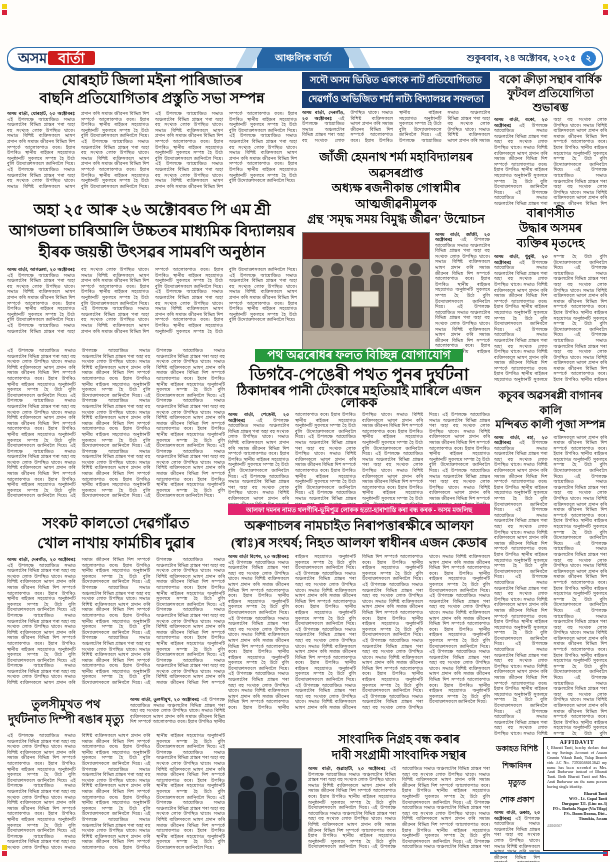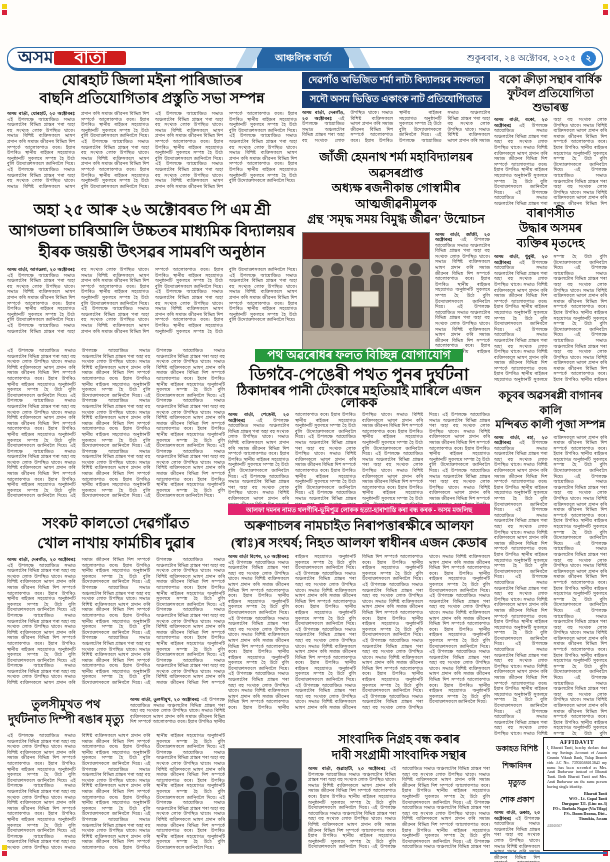--- a/index.html
+++ b/index.html
@@ -6,30 +6,30 @@
   #page{position:relative;width:610px;height:862px;background:#fffdfa;margin:0 auto;overflow:hidden;
         font-family:"Liberation Sans",sans-serif;color:#111;}
   .mark{position:absolute;width:5px;height:5px;}
   .mark.y{background:#f2d414;}
   .mark.m{background:#d8203a;}
 
   
   #masthead{position:absolute;left:7px;top:47px;width:594px;height:20px;
     border:1px solid #2d6fae;border-bottom:3px solid #2d6fae;border-radius:11px;
     background:#fff;display:flex;align-items:center;justify-content:space-between;overflow:hidden;}
-  #brand{display:flex;align-items:center;margin-left:10px;font-weight:bold;font-size:17px;line-height:14px;}
+  #brand{display:flex;align-items:center;margin-left:10px;font-weight:bold;font-size:14px;line-height:14px;}
   #brand .b1{color:#16325c;}
-  #brand .b2{background:#cf1d1d;color:#fff;padding:0 20px;border-radius:2px;margin-left:1px;}
+  #brand .b2{background:#cf1d1d;color:#fff;padding:0 10px;border-radius:2px;margin-left:1px;}
   #section-tab{position:absolute;left:233px;top:0;height:100%;display:flex;align-items:stretch;}
   #section-tab .wing{width:16px;background:#b9d4ea;transform:skewX(-28deg);}
   #section-tab .wing.r{transform:skewX(28deg);}
   #section-tab .core{background:#2766a5;color:#fff;font-weight:bold;font-size:9.5px;
       display:flex;align-items:center;padding:0 18px;}
   #dateblock{display:flex;align-items:center;margin-right:6px;}
-  #date-text{color:#16325c;font-weight:normal;font-size:9px;margin-right:5px;}
+  #date-text{color:#16325c;font-weight:bold;font-size:9px;margin-right:5px;}
   #page-circle{width:15px;height:15px;border-radius:50%;background:#2f7fd0;color:#fff;
       font-size:9px;font-weight:bold;display:flex;align-items:center;justify-content:center;}
 
   
   .art{position:absolute;}
   .hl{font-family:"Liberation Serif",serif;font-weight:bold;color:#0d0d0d;text-align:center;
       white-space:pre-line;}
   .body{font-size:4.6px;line-height:5.6px;text-align:justify;color:#222;overflow:hidden;
       column-gap:6px;column-rule:1px solid transparent;}
   .cols-1{columns:1;} .cols-2{columns:2;} .cols-3{columns:3;} .cols-4{columns:4;}
@@ -81,22 +81,22 @@
   <div class="art" style="left:7px;top:72px;width:290px;">
     <div class="hl" style="font-size:14.5px;line-height:17.5px;">যোৰহাট জিলা মইনা পাৰিজাতৰ
 বাছনি প্ৰতিযোগিতাৰ প্ৰস্তুতি সভা সম্পন্ন</div>
     <div class="body cols-4" style="height:86px;margin-top:4px;">
       <span class="dateline">অসম বাৰ্তা, যোৰহাট, ২৩ অক্টোবৰঃ</span>
       <span> এই উপলক্ষে আয়োজিত সভাত অঞ্চলটোৰ বিভিন্ন প্ৰান্তৰ পৰা অহা বহু সংখ্যক লোক উপস্থিত থাকে। সভাত বিশিষ্ট ব্যক্তিসকলে ভাষণ প্ৰদান কৰি সমাজ জীৱনৰ বিভিন্ন দিশ সম্পৰ্কে আলোকপাত কৰে। ইয়াৰ উপৰিও স্থানীয় ৰাইজৰ সহযোগত অনুষ্ঠানটি সুকলমে সম্পন্ন হৈ উঠে বুলি উদ্যোক্তাসকলে জানিবলৈ দিয়ে। এই উপলক্ষে আয়োজিত সভাত অঞ্চলটোৰ বিভিন্ন প্ৰান্তৰ পৰা অহা বহু সংখ্যক লোক উপস্থিত থাকে। সভাত বিশিষ্ট ব্যক্তিসকলে ভাষণ প্ৰদান কৰি সমাজ জীৱনৰ বিভিন্ন দিশ সম্পৰ্কে আলোকপাত কৰে। ইয়াৰ উপৰিও স্থানীয় ৰাইজৰ সহযোগত অনুষ্ঠানটি সুকলমে সম্পন্ন হৈ উঠে বুলি উদ্যোক্তাসকলে জানিবলৈ দিয়ে। এই উপলক্ষে আয়োজিত সভাত অঞ্চলটোৰ বিভিন্ন প্ৰান্তৰ পৰা অহা বহু সংখ্যক লোক উপস্থিত থাকে। সভাত বিশিষ্ট ব্যক্তিসকলে ভাষণ প্ৰদান কৰি সমাজ জীৱনৰ বিভিন্ন দিশ সম্পৰ্কে আলোকপাত কৰে। ইয়াৰ উপৰিও স্থানীয় ৰাইজৰ সহযোগত অনুষ্ঠানটি সুকলমে সম্পন্ন হৈ উঠে বুলি উদ্যোক্তাসকলে জানিবলৈ দিয়ে। এই উপলক্ষে আয়োজিত সভাত অঞ্চলটোৰ বিভিন্ন প্ৰান্তৰ পৰা অহা বহু সংখ্যক লোক উপস্থিত থাকে। সভাত বিশিষ্ট ব্যক্তিসকলে ভাষণ প্ৰদান কৰি সমাজ জীৱনৰ বিভিন্ন দিশ সম্পৰ্কে আলোকপাত কৰে। ইয়াৰ উপৰিও স্থানীয় ৰাইজৰ সহযোগত অনুষ্ঠানটি সুকলমে সম্পন্ন হৈ উঠে বুলি উদ্যোক্তাসকলে জানিবলৈ দিয়ে। এই উপলক্ষে আয়োজিত সভাত অঞ্চলটোৰ বিভিন্ন প্ৰান্তৰ পৰা অহা বহু সংখ্যক লোক উপস্থিত থাকে। সভাত বিশিষ্ট ব্যক্তিসকলে ভাষণ প্ৰদান কৰি সমাজ জীৱনৰ বিভিন্ন দিশ সম্পৰ্কে আলোকপাত কৰে। ইয়াৰ উপৰিও স্থানীয় ৰাইজৰ সহযোগত অনুষ্ঠানটি সুকলমে সম্পন্ন হৈ উঠে বুলি উদ্যোক্তাসকলে জানিবলৈ দিয়ে। এই উপলক্ষে আয়োজিত সভাত অঞ্চলটোৰ বিভিন্ন প্ৰান্তৰ পৰা অহা বহু সংখ্যক লোক উপস্থিত থাকে। সভাত বিশিষ্ট ব্যক্তিসকলে ভাষণ প্ৰদান কৰি সমাজ জীৱনৰ বিভিন্ন দিশ সম্পৰ্কে আলোকপাত কৰে। ইয়াৰ উপৰিও স্থানীয় ৰাইজৰ সহযোগত অনুষ্ঠানটি সুকলমে সম্পন্ন হৈ উঠে বুলি উদ্যোক্তাসকলে জানিবলৈ দিয়ে। </span>
     </div>
   </div>
 
   <div class="art" style="left:302px;top:72px;width:188px;">
+    <span class="navy-strip">সদৌ অসম ভিত্তিত একাংক নাট প্ৰতিযোগিতাত</span>
     <span class="navy-strip">দেৱগাঁও অভিজিত শৰ্মা নাট্য বিদ্যালয়ৰ সফলতা</span>
-    <span class="navy-strip">সদৌ অসম ভিত্তিত একাংক নাট প্ৰতিযোগিতাত</span>
     <div class="body cols-4" style="height:38px;margin-top:2px;">
       <span class="dateline">অসম বাৰ্তা, দেৰগাঁও, ২৩ অক্টোবৰঃ</span>
       <span> এই উপলক্ষে আয়োজিত সভাত অঞ্চলটোৰ বিভিন্ন প্ৰান্তৰ পৰা অহা বহু সংখ্যক লোক উপস্থিত থাকে। সভাত বিশিষ্ট ব্যক্তিসকলে ভাষণ প্ৰদান কৰি সমাজ জীৱনৰ বিভিন্ন দিশ সম্পৰ্কে আলোকপাত কৰে। ইয়াৰ উপৰিও স্থানীয় ৰাইজৰ সহযোগত অনুষ্ঠানটি সুকলমে সম্পন্ন হৈ উঠে বুলি উদ্যোক্তাসকলে জানিবলৈ দিয়ে। এই উপলক্ষে আয়োজিত সভাত অঞ্চলটোৰ বিভিন্ন প্ৰান্তৰ পৰা অহা বহু সংখ্যক লোক উপস্থিত থাকে। সভাত বিশিষ্ট ব্যক্তিসকলে ভাষণ প্ৰদান কৰি সমাজ জীৱনৰ বিভিন্ন দিশ সম্পৰ্কে আলোকপাত কৰে। ইয়াৰ উপৰিও স্থানীয় ৰাইজৰ সহযোগত অনুষ্ঠানটি সুকলমে সম্পন্ন হৈ উঠে বুলি উদ্যোক্তাসকলে জানিবলৈ দিয়ে। এই উপলক্ষে আয়োজিত সভাত অঞ্চলটোৰ বিভিন্ন প্ৰান্তৰ পৰা অহা বহু সংখ্যক লোক উপস্থিত থাকে। সভাত বিশিষ্ট ব্যক্তিসকলে ভাষণ প্ৰদান কৰি সমাজ জীৱনৰ বিভিন্ন দিশ সম্পৰ্কে আলোকপাত কৰে। ইয়াৰ উপৰিও স্থানীয় ৰাইজৰ সহযোগত অনুষ্ঠানটি সুকলমে সম্পন্ন হৈ উঠে বুলি উদ্যোক্তাসকলে জানিবলৈ দিয়ে। </span>
     </div>
   </div>
 
   <div class="art" style="left:494px;top:72px;width:113px;">
     <div class="hl" style="font-size:11px;line-height:14px;">বকো ক্ৰীড়া সন্থাৰ বাৰ্ষিক
 ফুটবল প্ৰতিযোগিতা শুভাৰম্ভ</div>
     <div class="body cols-2" style="height:94px;margin-top:3px;">

